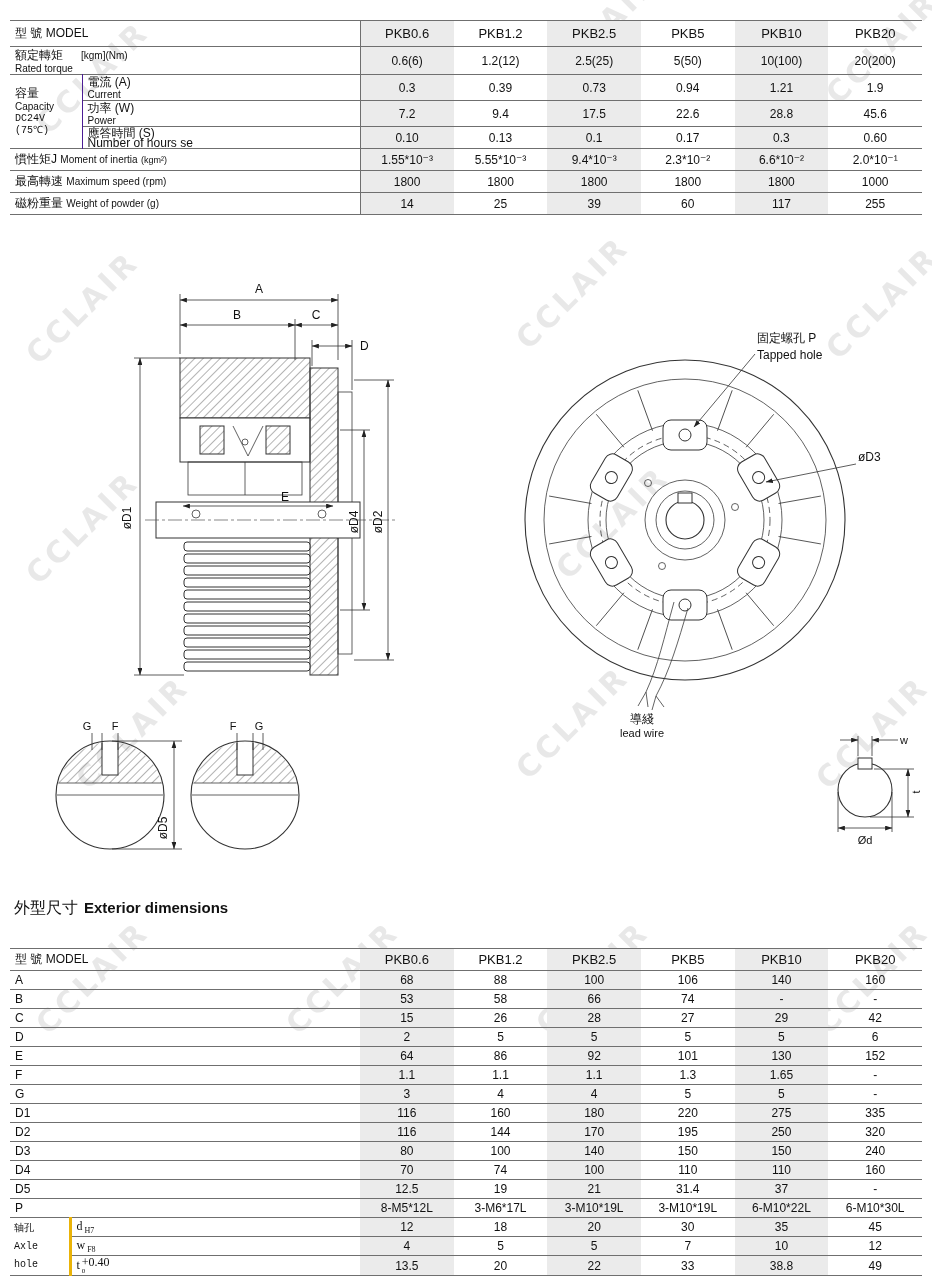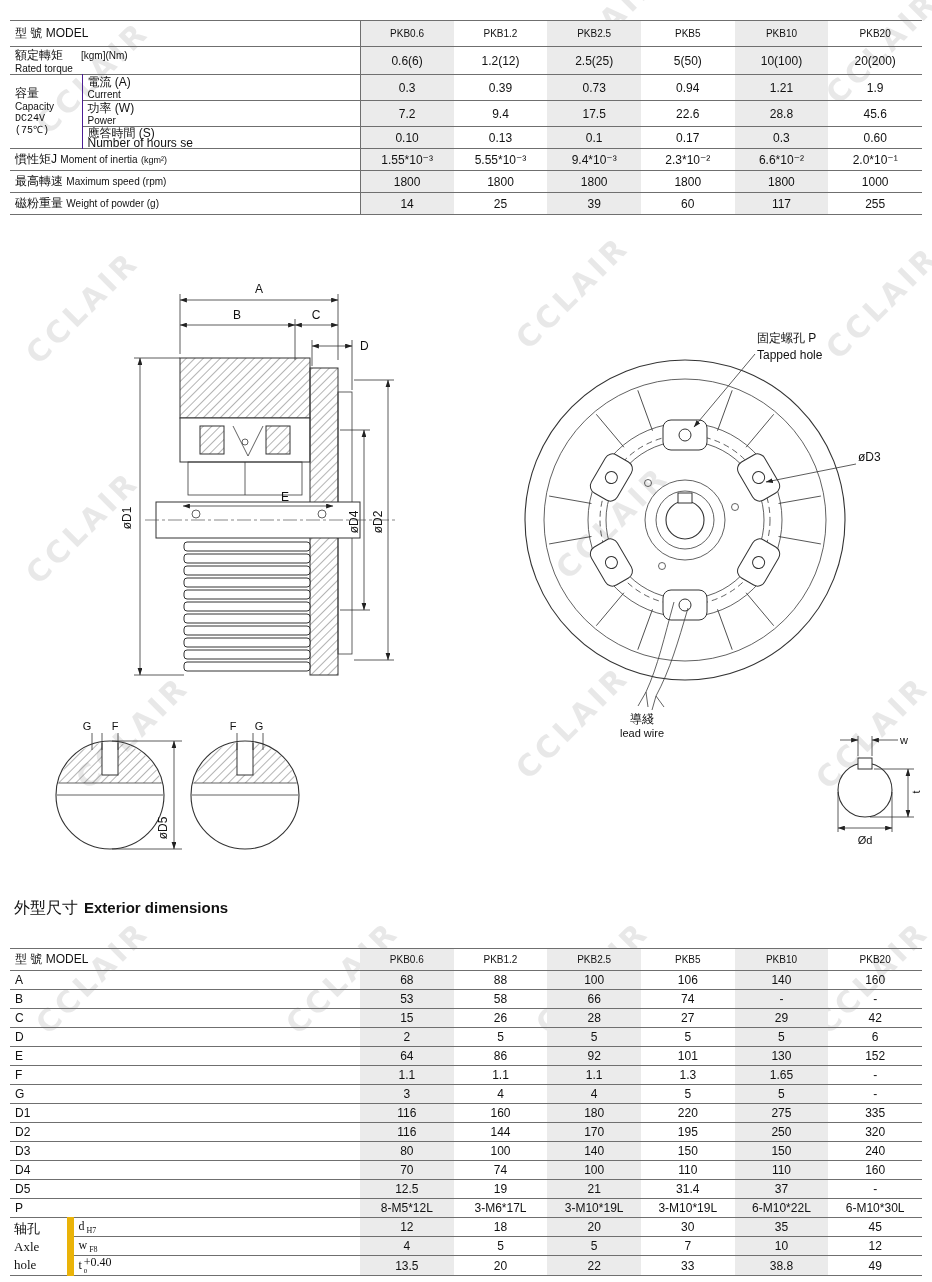--- a/index.html
+++ b/index.html
@@ -5,37 +5,37 @@
   *{margin:0;padding:0;box-sizing:border-box}
   html,body{width:932px;height:1282px}
   body{position:relative;background:#fff;font-family:"Liberation Sans","DejaVu Sans",sans-serif;color:#111;overflow:hidden}
   .wm{position:absolute;font-size:30px;font-weight:bold;letter-spacing:4px;color:rgba(110,110,110,0.16);transform:rotate(-45deg);z-index:0;font-family:"DejaVu Sans",sans-serif;pointer-events:none}
   table{border-collapse:collapse;table-layout:fixed;width:912px;position:absolute;left:10px;z-index:2;border-bottom:1px solid #6f6f6f}
   #specTable{top:20px}
   #dimTable{top:948px}
   td{font-size:12px;vertical-align:middle;border-top:1px solid #6f6f6f;overflow:hidden;white-space:nowrap}
   .h28{height:28px}.h26{height:26px}.h22{height:22px}.h19{height:19px}
   .val{text-align:center;font-size:12px}
-  .model{font-size:10px}
+  .model{font-size:13px}
   .shade{background:#ebebeb}
   .lab{padding-left:5px}
   .lr{border-right:1px solid #6f6f6f}
   .cap{border-right:1px solid #4c1d95;vertical-align:middle;padding-left:5px}
   .capcn{font-size:12px;line-height:15px}
   .capen{font-size:10px;line-height:12px}
   .serif{font-family:Liberation Mono, monospace}
   .l1{line-height:14px}
   .cnw{display:inline-block;width:66px;font-size:12px}
   .unit{font-size:10px}
   .en{font-size:10px;line-height:11px;letter-spacing:0}
   .en7{font-size:12px;line-height:9px}
   .en10{font-size:10px}
   .en9{font-size:9px}
   .subcn{font-size:12px;line-height:14px}
-  .axlab{border-right:7px solid #eab308;font-family:Liberation Serif, serif;font-size:13px;padding-left:4px;vertical-align:middle}
+  .axlab{border-right:3px solid #eab308;font-family:Liberation Mono, monospace;font-size:10px;padding-left:4px;vertical-align:middle}
   .axlab div{line-height:18px}
   .axsub span:first-child{font-family:"Liberation Serif",serif;font-size:12px}
   .tol{font-size:8px;margin-left:2px;vertical-align:sub;font-family:"Liberation Serif",serif}
   .stk{display:inline-block;vertical-align:middle;line-height:1;margin-left:2px;text-align:left}
   .stk span{display:block;font-size:7px;font-family:"Liberation Serif",serif}
   .heading{position:absolute;top:898px;left:14px;z-index:2}
   .hcn{font-weight:normal;font-size:16px}
   .hen{font-weight:bold;font-size:15px;margin-left:6px}
   #drw{position:absolute;top:230px;left:0;z-index:1}
   #drw text{font-family:"Liberation Sans","DejaVu Sans",sans-serif;font-size:12px;fill:#111}

